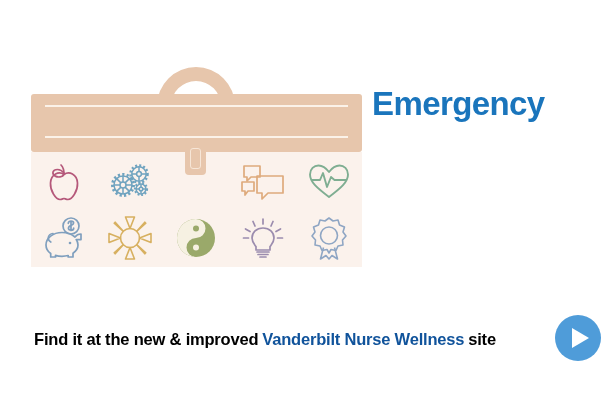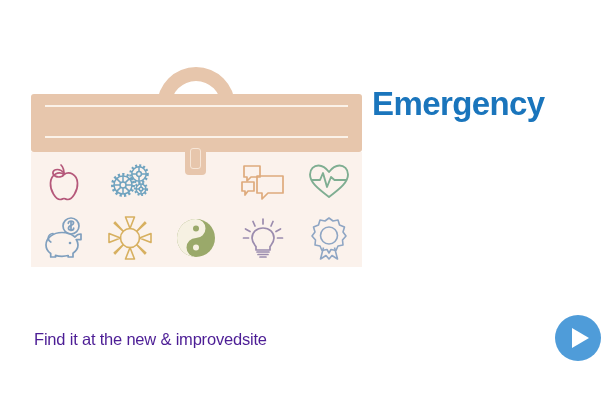--- a/index.html
+++ b/index.html
@@ -144,22 +144,22 @@
     top: 325px;
     width: 520px;
     height: 28px;
     display: flex;
     align-items: center;
     font-size: 16.5px;
     letter-spacing: -0.2px;
     white-space: nowrap;
   }
   .footer .ft-light {
-    color: #4c1d95;
-    font-weight: normal;
+    color: #000000;
+    font-weight: bold;
   }
   .footer .ft-bold {
     color: #10539b;
     font-weight: bold;
     margin: 0 4px;
   }
   .play-btn {
     position: absolute;
     left: 543px;
     top: 315px;
@@ -316,20 +316,21 @@
     </div>
   </div>
 
   <div class="headline">
     <span class="l1">Emergency</span>
   </div>
 
 
   <div class="footer">
     <span class="ft-light">Find it at the new &amp; improved</span>
+    <span class="ft-bold">Vanderbilt Nurse Wellness</span>
     <span class="ft-light">site</span>
   </div>
 
   <div class="play-btn">
     <div class="play-tri"></div>
   </div>
 
 </div>
 
 </body></html>

